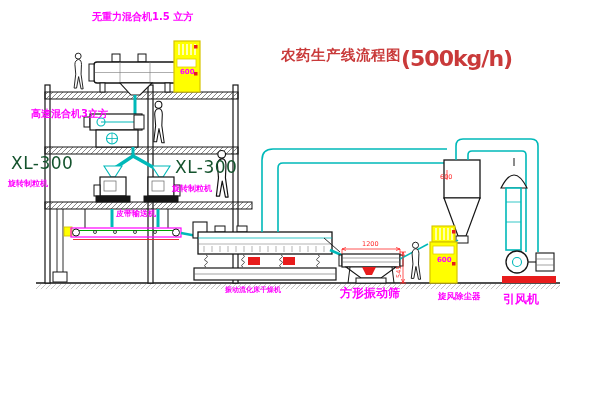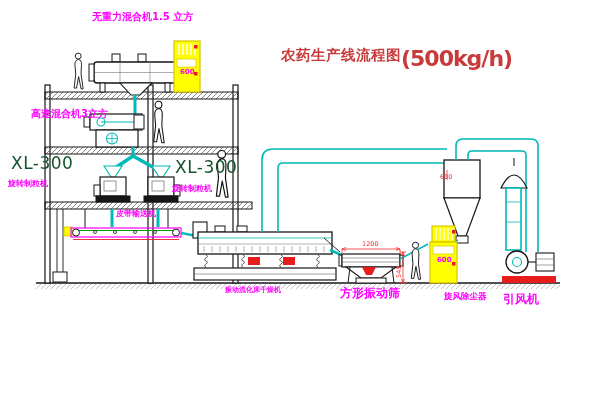--- a/index.html
+++ b/index.html
@@ -258,21 +258,21 @@
 
 <div class="model" style="left:175px;top:159px;font-size:17px;">XL-300</div>
 <div class="lbl" style="left:172px;top:185px;font-size:8px;">旋转制粒机</div>
 
 <div class="lbl" style="left:116px;top:210px;font-size:8px;">皮带输送机</div>
 
 <div class="lbl" style="left:225px;top:287px;font-size:7px;text-align:right;">振动流化床干燥机</div>
 
 <div class="lbl" style="left:340px;top:287px;font-size:12px;">方形振动筛</div>
 
-<div class="lbl" style="left:438px;top:292px;font-size:8.5px;margin-left:6px;">旋风除尘器</div>
+<div class="lbl" style="left:438px;top:292px;font-size:8.5px;">旋风除尘器</div>
 <div class="lbl" style="left:503px;top:293px;font-size:12px;">引风机</div>
 
 <div class="dim" style="left:362px;top:241px;font-size:6.5px;">1200</div>
 <div class="dim rot" style="left:396px;top:278px;font-size:6.5px;">545</div>
 <div class="dim" style="left:440px;top:174px;font-size:6.5px;">600</div>
 
 <div class="mark" style="left:180px;top:69px;font-size:7px;">600</div>
 <div class="mark" style="left:437px;top:257px;font-size:7px;">600</div>
 
 </div>

